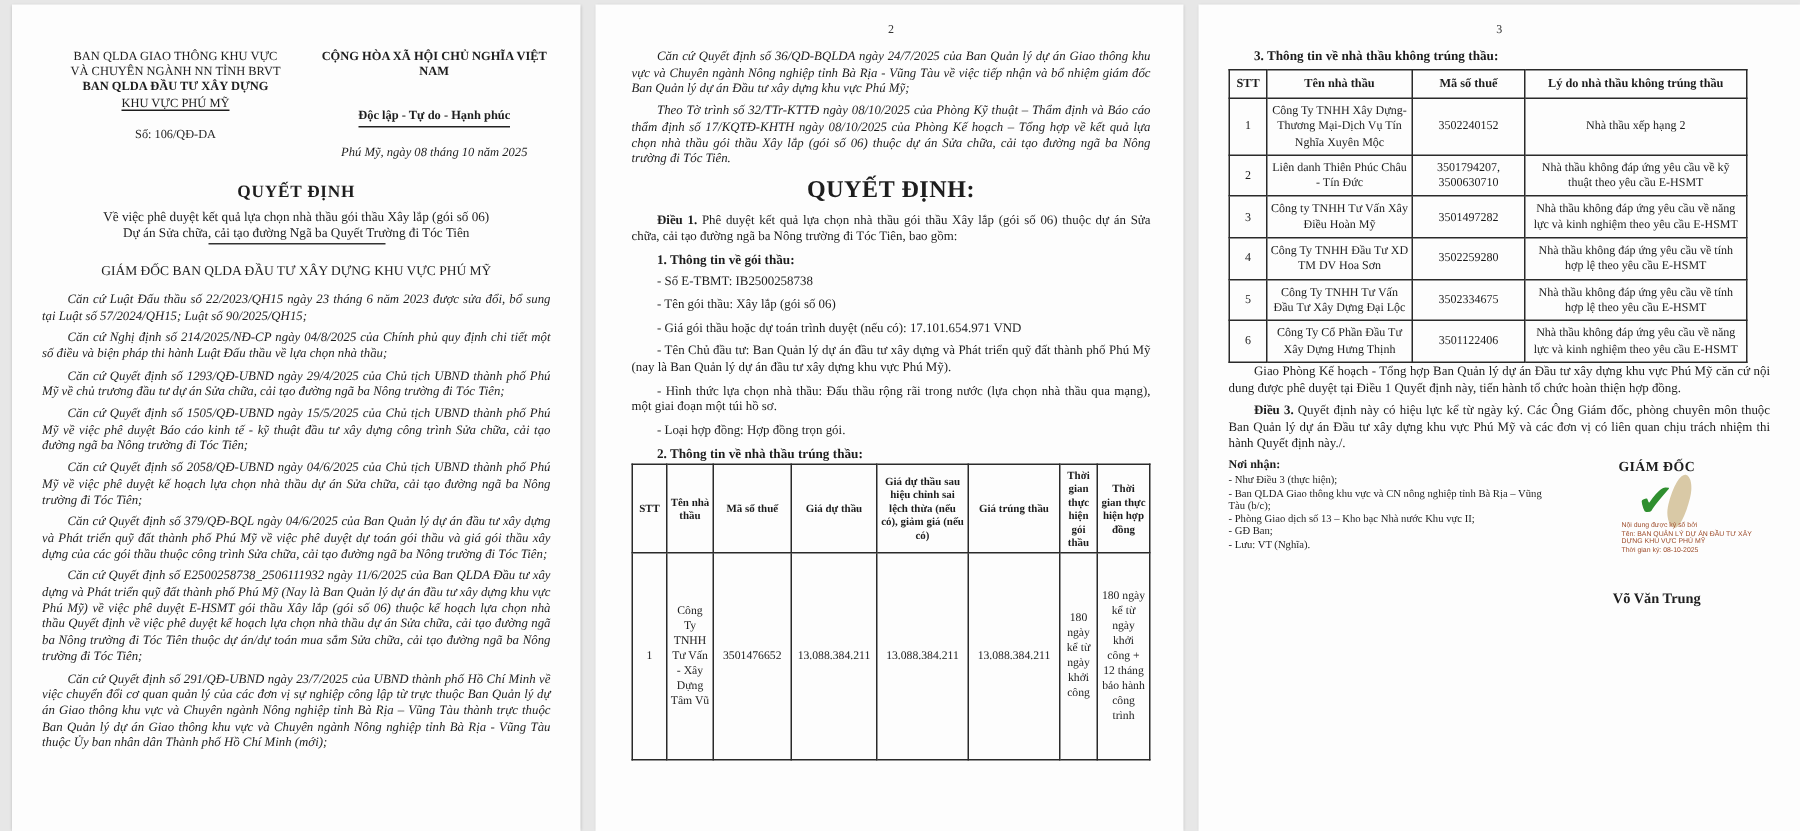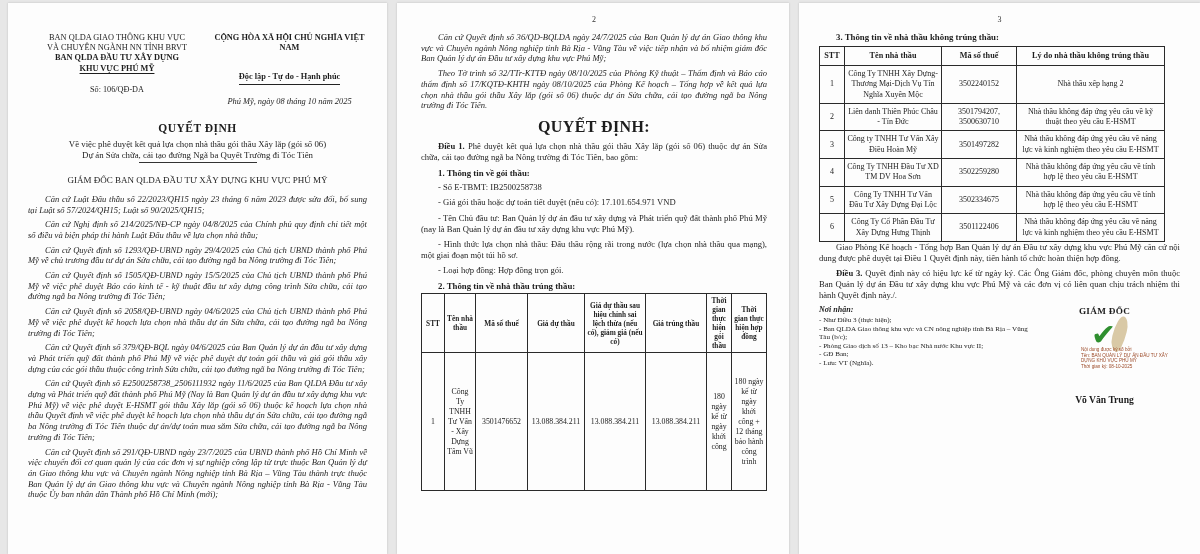--- a/index.html
+++ b/index.html
@@ -19,21 +19,21 @@
   #page1{left:8px;width:379px;padding:30px 20px 0 20px;}
   #page2{left:397px;width:392px;padding:12px 22px 0 24px;}
   #page3{left:799px;width:401px;padding:12px 20px 0 20px;}
 
   .pageno{text-align:center;font-size:8px;color:#333;margin:0 0 8px 0;}
 
   
   .hdr{display:flex;gap:6px;}
   .org{width:178px;text-align:center;font-size:8.3px;line-height:10.2px;}
   .org .b{font-weight:bold;}
-  .org .u{font-weight:bold;text-decoration:underline;text-underline-offset:2px;}
+  .org .u{font-weight:normal;text-decoration:underline;text-underline-offset:2px;}
   .nat{flex:1;text-align:center;font-size:8.3px;line-height:10.2px;}
   .nat .l1{font-weight:bold;}
   .nat .l2{font-weight:bold;display:inline-block;border-bottom:1px solid #222;padding-bottom:1px;margin-top:19px;}
   .docno{text-align:center;font-size:8.2px;margin-top:11px;}
   .dateline{text-align:center;font-style:italic;font-size:8.4px;margin-top:12px;}
 
   .title{text-align:center;font-weight:bold;font-size:11.5px;margin-top:15px;letter-spacing:.5px;}
   .subtitle{text-align:center;font-weight:normal;font-size:8.8px;line-height:11px;margin-top:5px;}
   .subrule{width:118px;height:1px;background:#333;margin:1px auto 0 auto;}
   .authority{text-align:center;font-weight:normal;font-size:9px;margin-top:12px;}
@@ -54,21 +54,21 @@
   .p2table{width:345px;margin:2px auto 0 auto;}
   .p2table th{font-size:7.3px;line-height:9px;font-weight:bold;}
   .p2table td{font-size:7.8px;line-height:10px;}
   .nowrap{white-space:nowrap;}
   .p3table{width:345px;margin:2px 0 0 0;}
   .p3table th{font-size:8.2px;line-height:10px;font-weight:bold;padding:4px 2px;}
   .p3table td{font-size:8px;line-height:10.3px;padding:3px 2px;}
 
   .footer{display:flex;margin-top:6px;}
   .recips{width:210px;}
-  .recips .rl{font-weight:bold;font-style:italic;font-size:8px;margin:0 0 1px 0;}
+  .recips .rl{font-weight:bold;font-size:8px;margin:0 0 1px 0;}
   .recips p{margin:0;font-size:7.1px;line-height:8.6px;}
   .signblock{flex:1;text-align:center;}
   .signer-title{font-weight:bold;font-size:9.2px;letter-spacing:.3px;}
   .stamp{position:relative;height:58px;margin-top:4px;}
   .stamp .swoosh{position:absolute;left:84px;top:-4px;width:13px;height:36px;
      background:#d9c9a6;border-radius:50% 50% 40% 60%/60% 40% 60% 40%;transform:rotate(14deg);}
   .stamp .check{position:absolute;left:62px;top:0px;font-size:30px;color:#2f8f2f;
      font-family:"DejaVu Sans",sans-serif;line-height:30px;}
   .stamp .stxt{position:absolute;left:52px;top:27px;width:170px;text-align:left;
      font-size:4.6px;line-height:5.4px;color:#9c4a28;font-family:"Liberation Sans",sans-serif;}
@@ -119,21 +119,22 @@
     <p class="recital">Căn cứ Quyết định số 36/QD-BQLDA ngày 24/7/2025 của Ban Quản lý dự án Giao thông khu vực và Chuyên ngành Nông nghiệp tỉnh Bà Rịa - Vũng Tàu về việc tiếp nhận và bổ nhiệm giám đốc Ban Quản lý dự án Đầu tư xây dựng khu vực Phú Mỹ;</p>
     <p class="recital">Theo Tờ trình số 32/TTr-KTTĐ ngày 08/10/2025 của Phòng Kỹ thuật – Thẩm định và Báo cáo thẩm định số 17/KQTĐ-KHTH ngày 08/10/2025 của Phòng Kế hoạch – Tổng hợp về kết quả lựa chọn nhà thầu gói thầu Xây lắp (gói số 06) thuộc dự án Sửa chữa, cải tạo đường ngã ba Nông trường đi Tóc Tiên.</p>
 
     <div class="decision-heading">QUYẾT ĐỊNH:</div>
 
     <p class="body-p"><span class="lbl">Điều 1.</span><span> Phê duyệt kết quả lựa chọn nhà thầu gói thầu Xây lắp (gói số 06) thuộc dự án Sửa chữa, cải tạo đường ngã ba Nông trường đi Tóc Tiên, bao gồm:</span></p>
 
     <div class="sec-heading">1.  Thông tin về gói thầu:</div>
 
     <p class="bullet">-   Số E-TBMT: IB2500258738</p>
-    <p class="bullet">-   Giá gói thầu hoặc dự toán tiết duyệt (nếu có): 17.101.654.971 VND</p>
+    <p class="bullet">-   Tên gói thầu: Xây lắp (gói số 06)</p>
+    <p class="bullet">-   Giá gói thầu hoặc dự toán trình duyệt (nếu có): 17.101.654.971 VND</p>
     <p class="bullet">-   Tên Chủ đầu tư: Ban Quản lý dự án đầu tư xây dựng và Phát triển quỹ đất thành phố Phú Mỹ (nay là Ban Quản lý dự án đầu tư xây dựng khu vực Phú Mỹ).</p>
     <p class="bullet">-   Hình thức lựa chọn nhà thầu: Đấu thầu rộng rãi trong nước (lựa chọn nhà thầu qua mạng), một giai đoạn một túi hồ sơ.</p>
     <p class="bullet">-   Loại hợp đồng: Hợp đồng trọn gói.</p>
 
     <div class="sec-heading" style="margin-bottom:2px;">2.  Thông tin về nhà thầu trúng thầu:</div>
 
     <table class="p2table">
       <colgroup>
         <col style="width:23px">
           <col style="width:31px">

